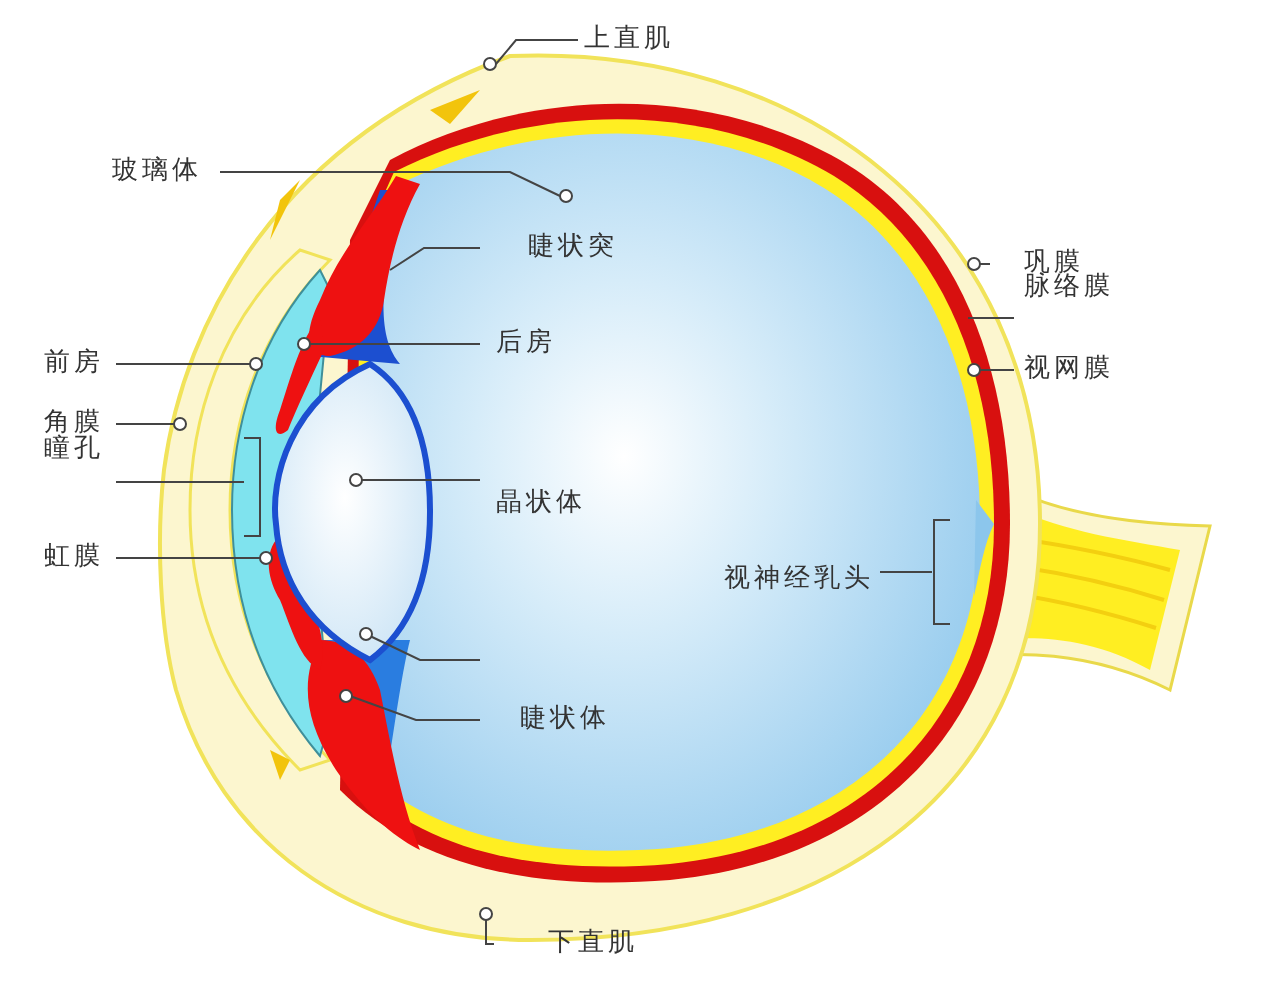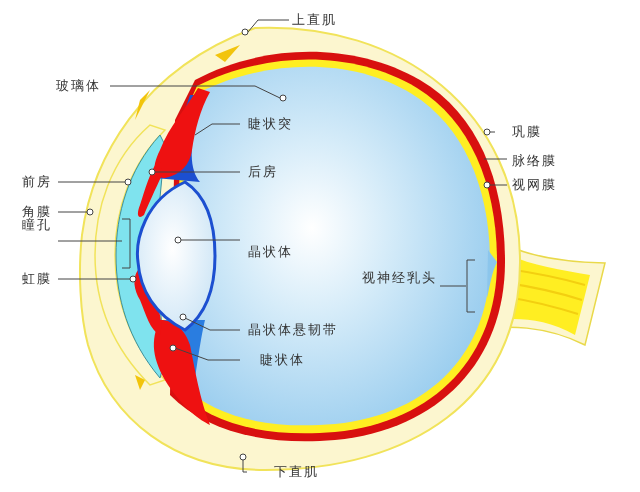--- a/index.html
+++ b/index.html
@@ -96,27 +96,26 @@
       <circle cx="173" cy="348" r="3"></circle>
       <circle cx="243" cy="457" r="3"></circle>
       <circle cx="487" cy="132" r="3"></circle>
       <circle cx="487" cy="185" r="3"></circle>
     </g>
   </svg>
 
   
   <span class="lbl" style="left:292px;top:12px">上直肌</span>
   <span class="lbl" style="left:56px;top:78px">玻璃体</span>
-  <span class="lbl" style="left:248px;top:116px">睫状突</span>
+  <span class="lbl" style="left:264px;top:116px">睫状突</span>
   <span class="lbl" style="left:248px;top:164px">后房</span>
   <span class="lbl" style="left:22px;top:174px">前房</span>
   <span class="lbl" style="left:22px;top:204px">角膜</span>
   <span class="lbl" style="left:22px;top:217px">瞳孔</span>
   <span class="lbl" style="left:248px;top:244px">晶状体</span>
   <span class="lbl" style="left:22px;top:271px">虹膜</span>
-  <span class="lbl" style="left:248px;top:322px">晶状体悬韧带</span>
   <span class="lbl" style="left:260px;top:352px">睫状体</span>
   <span class="lbl" style="left:274px;top:464px">下直肌</span>
   <span class="lbl" style="left:512px;top:124px">巩膜</span>
-  <span class="lbl" style="left:512px;top:153px">脉络膜</span>
+  <span class="lbl" style="left:512px;top:136px">脉络膜</span>
   <span class="lbl" style="left:512px;top:177px">视网膜</span>
-  <span class="lbl" style="left:362px;top:270px">视神经乳头</span>
+  <span class="lbl" style="left:362px;top:282px">视神经乳头</span>
 </div>
 
 </body></html>

